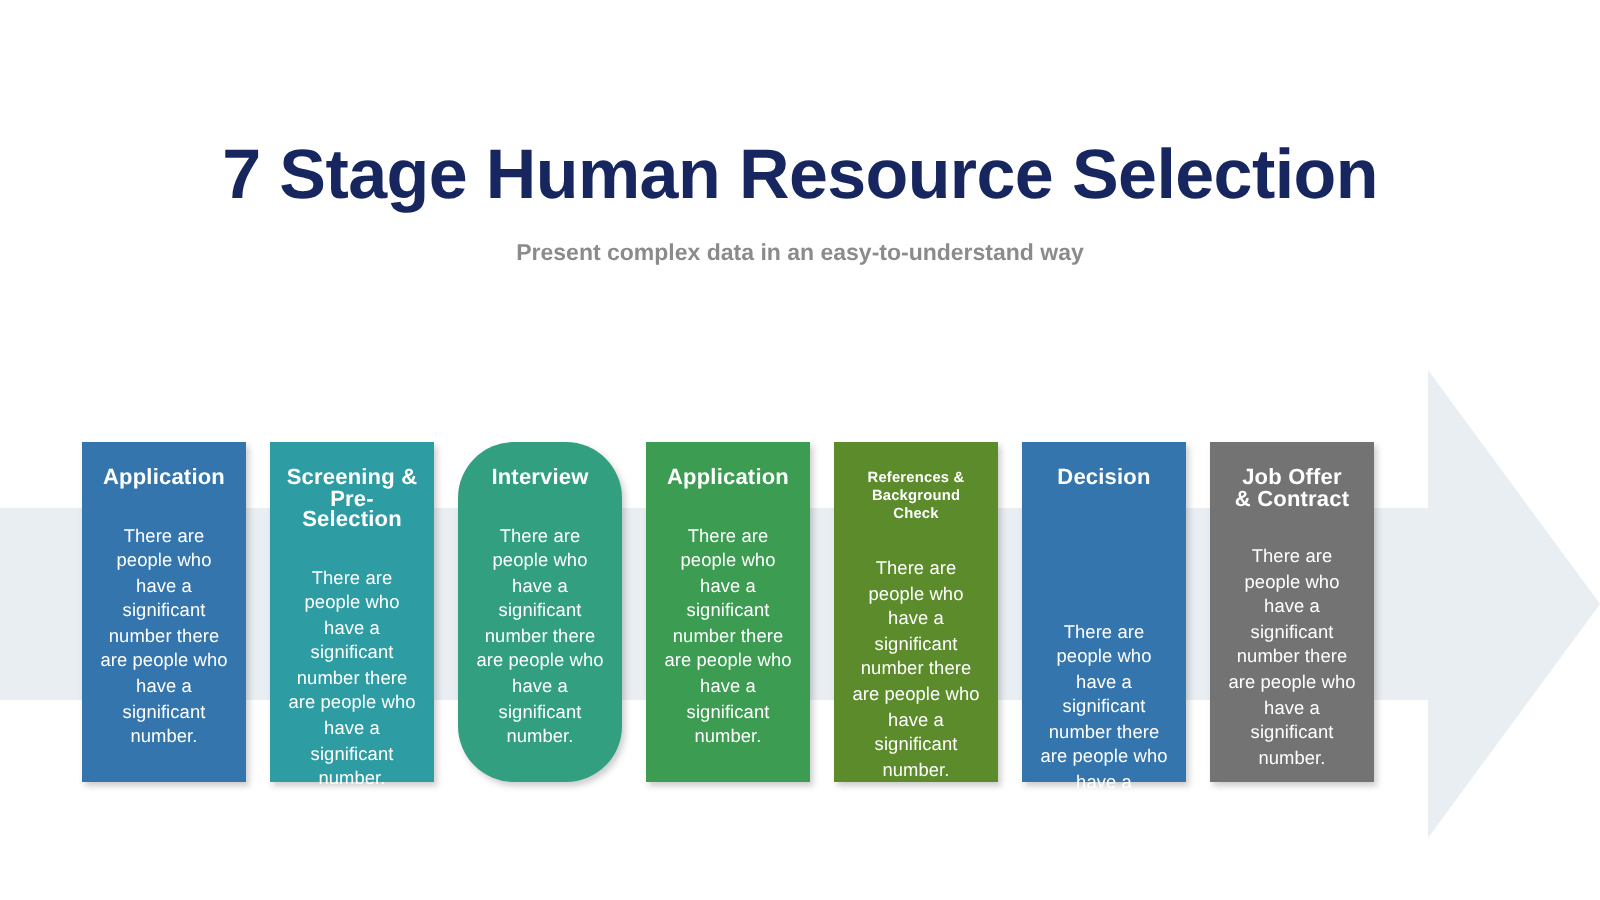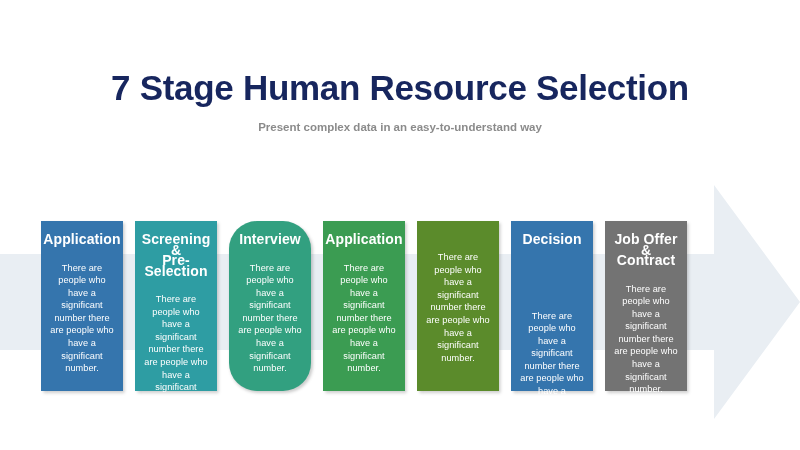--- a/index.html
+++ b/index.html
@@ -76,21 +76,21 @@
     box-sizing: border-box;
     padding: 13px 7px 10px 7px;
     color: #ffffff;
     text-align: center;
     box-shadow: 1.5px 2px 3px rgba(90,90,90,0.30);
     display: flex;
     flex-direction: column;
     align-items: center;
   }
   .stage-title {
-    font-size: 14px;
+    font-size: 11px;
     line-height: 10.5px;
     font-weight: bold;
     letter-spacing: 0.1px;
     margin: 0;
     color: #ffffff;
     white-space: pre-line;
   }
   .stage-title.small {
     font-size: 7.4px;
     line-height: 9px;
@@ -138,20 +138,22 @@
       <div class="stage-title">Interview</div>
       <div class="stage-body">There are people who have a significant number there are people who have a significant number.</div>
     </div>
 
     <div class="stage" style="background-color: rgb(59, 156, 82);">
       <div class="stage-title">Application</div>
       <div class="stage-body">There are people who have a significant number there are people who have a significant number.</div>
     </div>
 
     <div class="stage" style="background-color: rgb(91, 139, 43);">
+      <div class="stage-title small">References &amp;
+Background Check</div>
       <div class="stage-body">There are people who have a significant number there are people who have a significant number.</div>
     </div>
 
     <div class="stage" style="background-color: rgb(53, 117, 173); gap: 48px;">
       <div class="stage-title">Decision</div>
       <div class="stage-body">There are people who have a significant number there are people who have a significant number.</div>
     </div>
 
     <div class="stage" style="background-color: #737373;">
       <div class="stage-title">Job Offer

